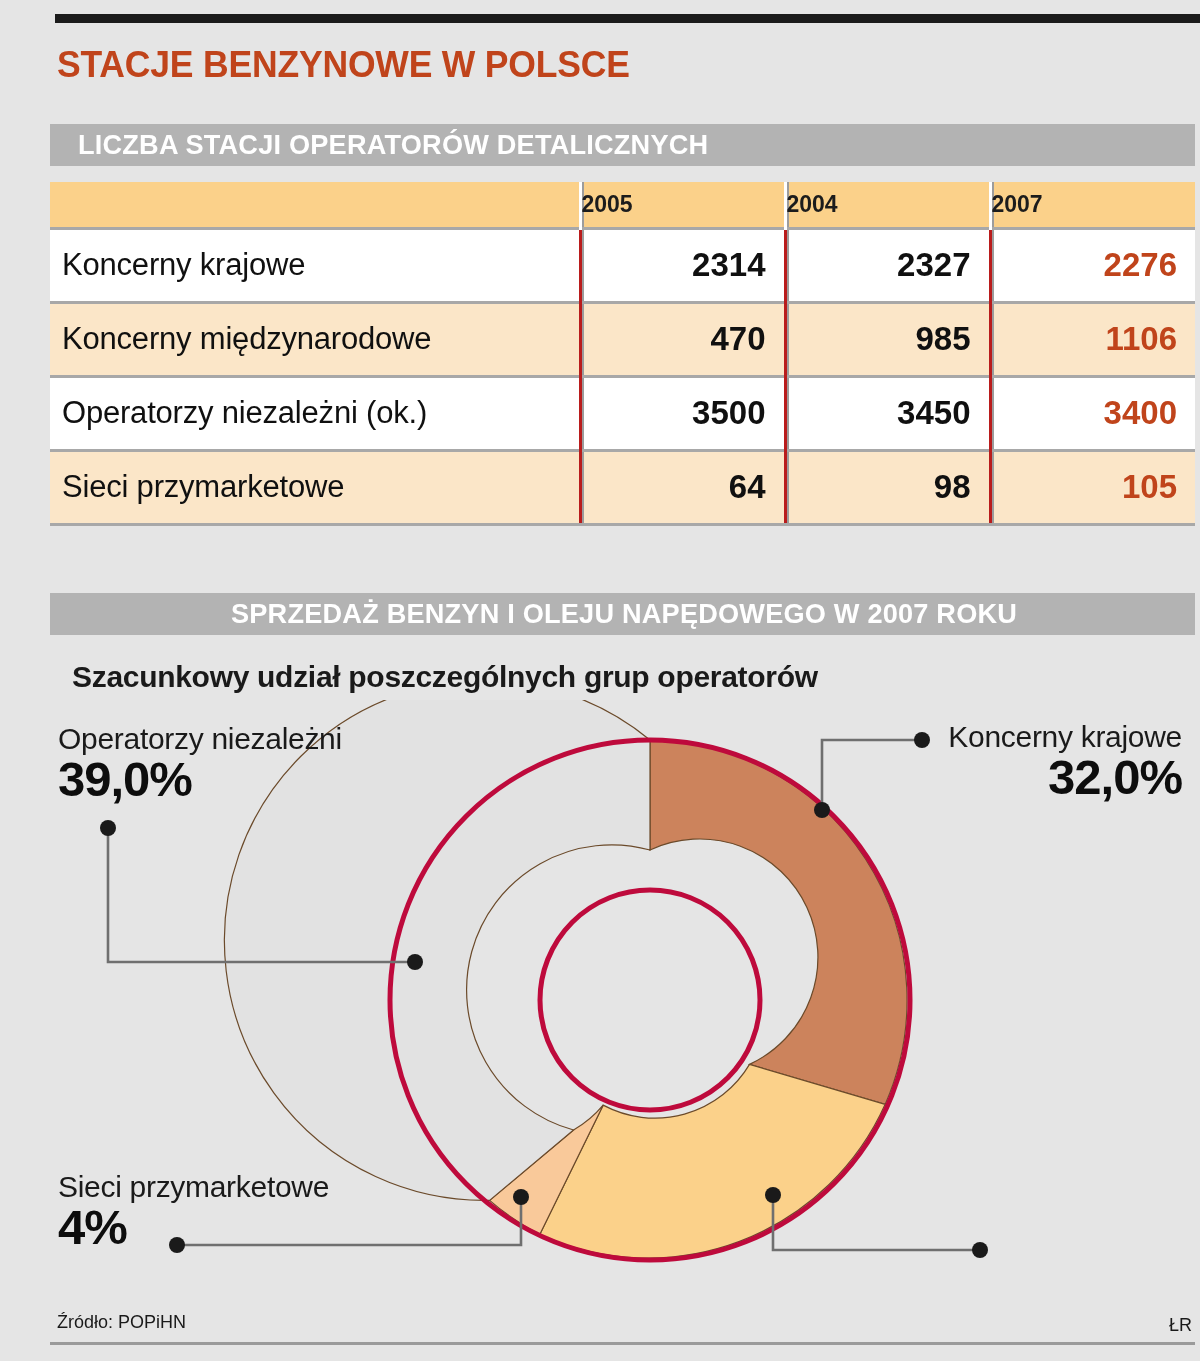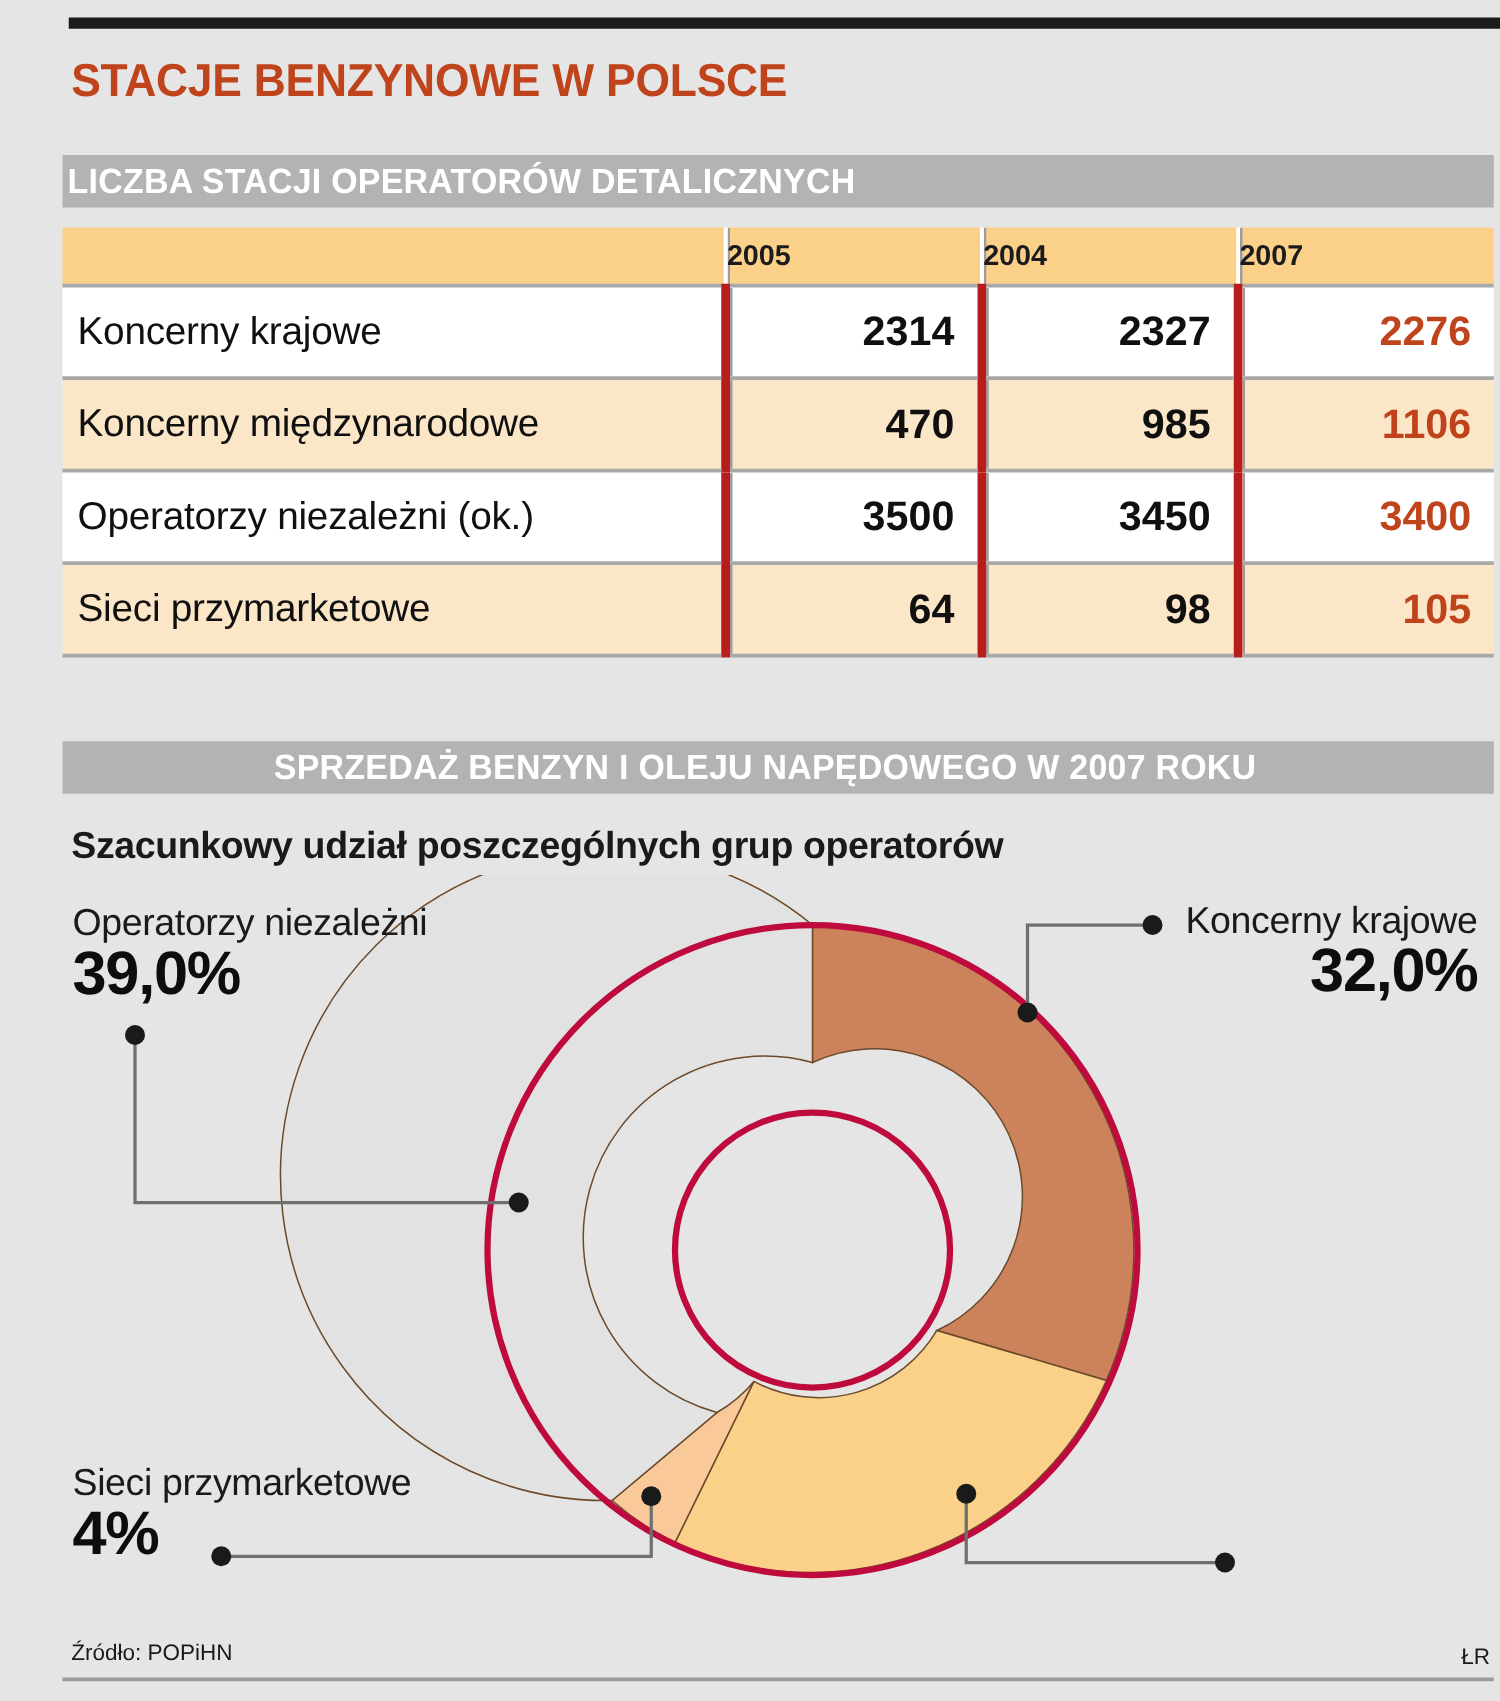--- a/index.html
+++ b/index.html
@@ -47,21 +47,21 @@
   
   .section-bar {
     position: absolute;
     background: #B3B3B3;
     color: #ffffff;
     font-size: 28px;
     font-weight: bold;
     letter-spacing: 0.2px;
     display: flex;
     align-items: center;
-    padding-left: 4px;
+    padding-left: 28px;
     box-sizing: border-box;
     white-space: nowrap;
   }
   .section-bar span { transform: scaleX(0.97); transform-origin: left center; }
   #bar1 { left: 50px; top: 124px; width: 1145px; height: 42px; }
   #bar2 { left: 50px; top: 593px; width: 1145px; height: 42px; justify-content: center; }
 
   
   .tbl {
     position: absolute;
@@ -105,30 +105,30 @@
     padding-left: 12px;
     font-weight: normal;
     letter-spacing: -0.2px;
   }
   .body-row td.num {
     text-align: right;
     padding-right: 18px;
     font-weight: bold;
     font-size: 33px;
   }
-  .body-row td.sep { border-left: 7px solid #b91c1c; box-shadow: inset 2px 0 0 #9c9c9c; }
+  .body-row td.sep { border-left: 3px solid #b91c1c; box-shadow: inset 2px 0 0 #9c9c9c; }
   .body-row.odd td  { background: #ffffff; }
   .body-row.even td { background: #FBE6C8; }
   .body-row td.hl { color: #C0441B; }
   .tbl tr.last-line td { border-bottom: 3px solid #a8a8a8; }
 
   
   .sub-title {
     position: absolute;
-    left: 57px;
+    left: 72px;
     top: 660px;
     font-size: 30px;
     font-weight: bold;
     color: #1a1a1a;
     letter-spacing: -0.3px;
     white-space: nowrap;
   }
 
   
   #chart-area {

